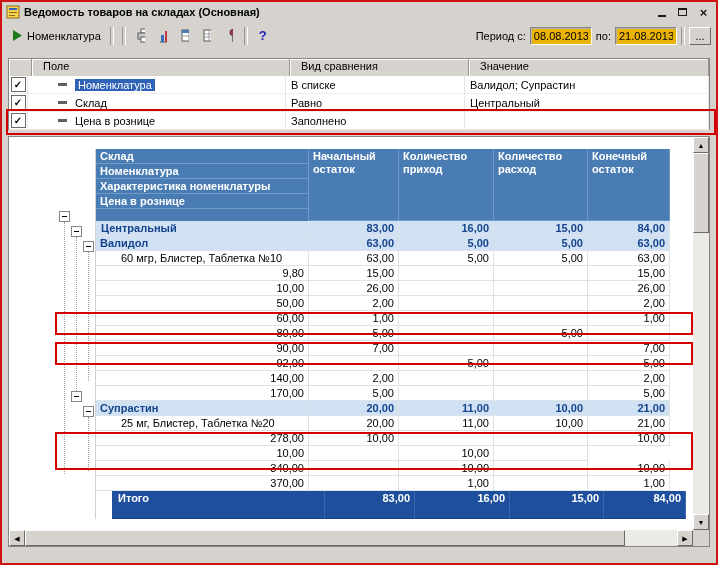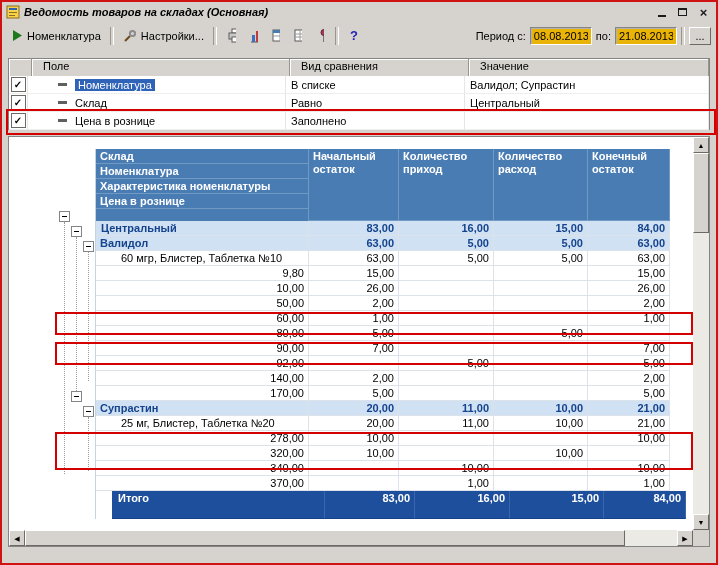--- a/index.html
+++ b/index.html
@@ -1,21 +1,21 @@
 <!DOCTYPE html>
 <html><head>
 <meta charset="utf-8">
 <style>
   html,body{margin:0;padding:0;overflow:hidden;}
   body{width:718px;height:565px;font-family:"Liberation Sans",sans-serif;font-size:11px;color:#000;background:#fff;}
   .window{position:relative;width:718px;height:565px;border:2px solid #cf1212;background:#d6d3ce;overflow:hidden;box-sizing:border-box;}
 
   
   .titlebar{position:absolute;left:0;top:0;right:0;height:20px;display:flex;align-items:center;padding:0 4px;gap:4px;}
-  .title-text{font-weight:bold;flex:1;white-space:nowrap;overflow:hidden;font-style:italic;}
+  .title-text{font-weight:bold;flex:1;white-space:nowrap;overflow:hidden;}
   .winbtn{width:17px;height:15px;display:flex;align-items:center;justify-content:center;background:#d6d3ce;}
   .g-min{width:8px;height:2px;background:#1a1a1a;margin-top:7px;}
   .g-max{width:9px;height:8px;border:1px solid #1a1a1a;border-top-width:2px;box-sizing:border-box;}
   .g-close{font-size:13px;font-weight:bold;line-height:1;color:#1a1a1a;}
 
   
   .toolbar{position:absolute;left:0;top:20px;right:0;height:27px;display:flex;align-items:center;padding:0 5px;}
   .tbtn{display:flex;align-items:center;gap:4px;padding:2px 4px;border:1px solid transparent;background:transparent;font-family:inherit;font-size:11px;white-space:nowrap;}
   .ibtn{width:22px;height:20px;display:flex;align-items:center;justify-content:center;border:1px solid transparent;background:transparent;}
   .tsep{width:2px;height:18px;border-left:1px solid #9a968e;border-right:1px solid #ffffff;margin:0 4px;}
@@ -104,27 +104,20 @@
   </div>
 
   <div class="toolbar">
     <button class="tbtn">
       <svg width="11" height="11">
           <polygon points="1,0 10,5.5 1,11" fill="#1c7a1c"></polygon>
         </svg>
       <span>Номенклатура</span>
     </button>
     <span class="tsep"></span>
-    <button class="tbtn">
-      <svg width="14" height="14">
-          <path d="M2 12 L7 7" stroke="#6d4c1e" stroke-width="2.2"></path>
-          <circle cx="9.5" cy="4.5" r="2.6" fill="none" stroke="#8b8b8b" stroke-width="2"></circle>
-        </svg>
-      <span>Настройки...</span>
-    </button>
     <span class="tsep"></span>
     <button class="ibtn">
       <svg width="16" height="15">
           <rect x="4" y="1" width="8" height="4" fill="#fff" stroke="#5a5a5a"></rect>
           <rect x="1" y="5" width="14" height="6" fill="#c9c9c9" stroke="#5a5a5a"></rect>
           <rect x="4" y="9" width="8" height="5" fill="#fff" stroke="#5a5a5a"></rect>
         </svg>
     </button>
     <button class="ibtn">
       <svg width="16" height="15">
@@ -351,21 +344,20 @@
               <div class="tcell num">21,00</div>
             </div>
             <div class="trow price">
               <div class="tcell c0">278,00</div>
               <div class="tcell num">10,00</div>
               <div class="tcell num"></div>
               <div class="tcell num"></div>
               <div class="tcell num">10,00</div>
             </div>
             <div class="trow price">
-              <div class="tcell c0">320,00</div>
               <div class="tcell num">10,00</div>
               <div class="tcell num"></div>
               <div class="tcell num">10,00</div>
               <div class="tcell num"></div>
             </div>
             <div class="trow price">
               <div class="tcell c0">340,00</div>
               <div class="tcell num"></div>
               <div class="tcell num">10,00</div>
               <div class="tcell num"></div>

